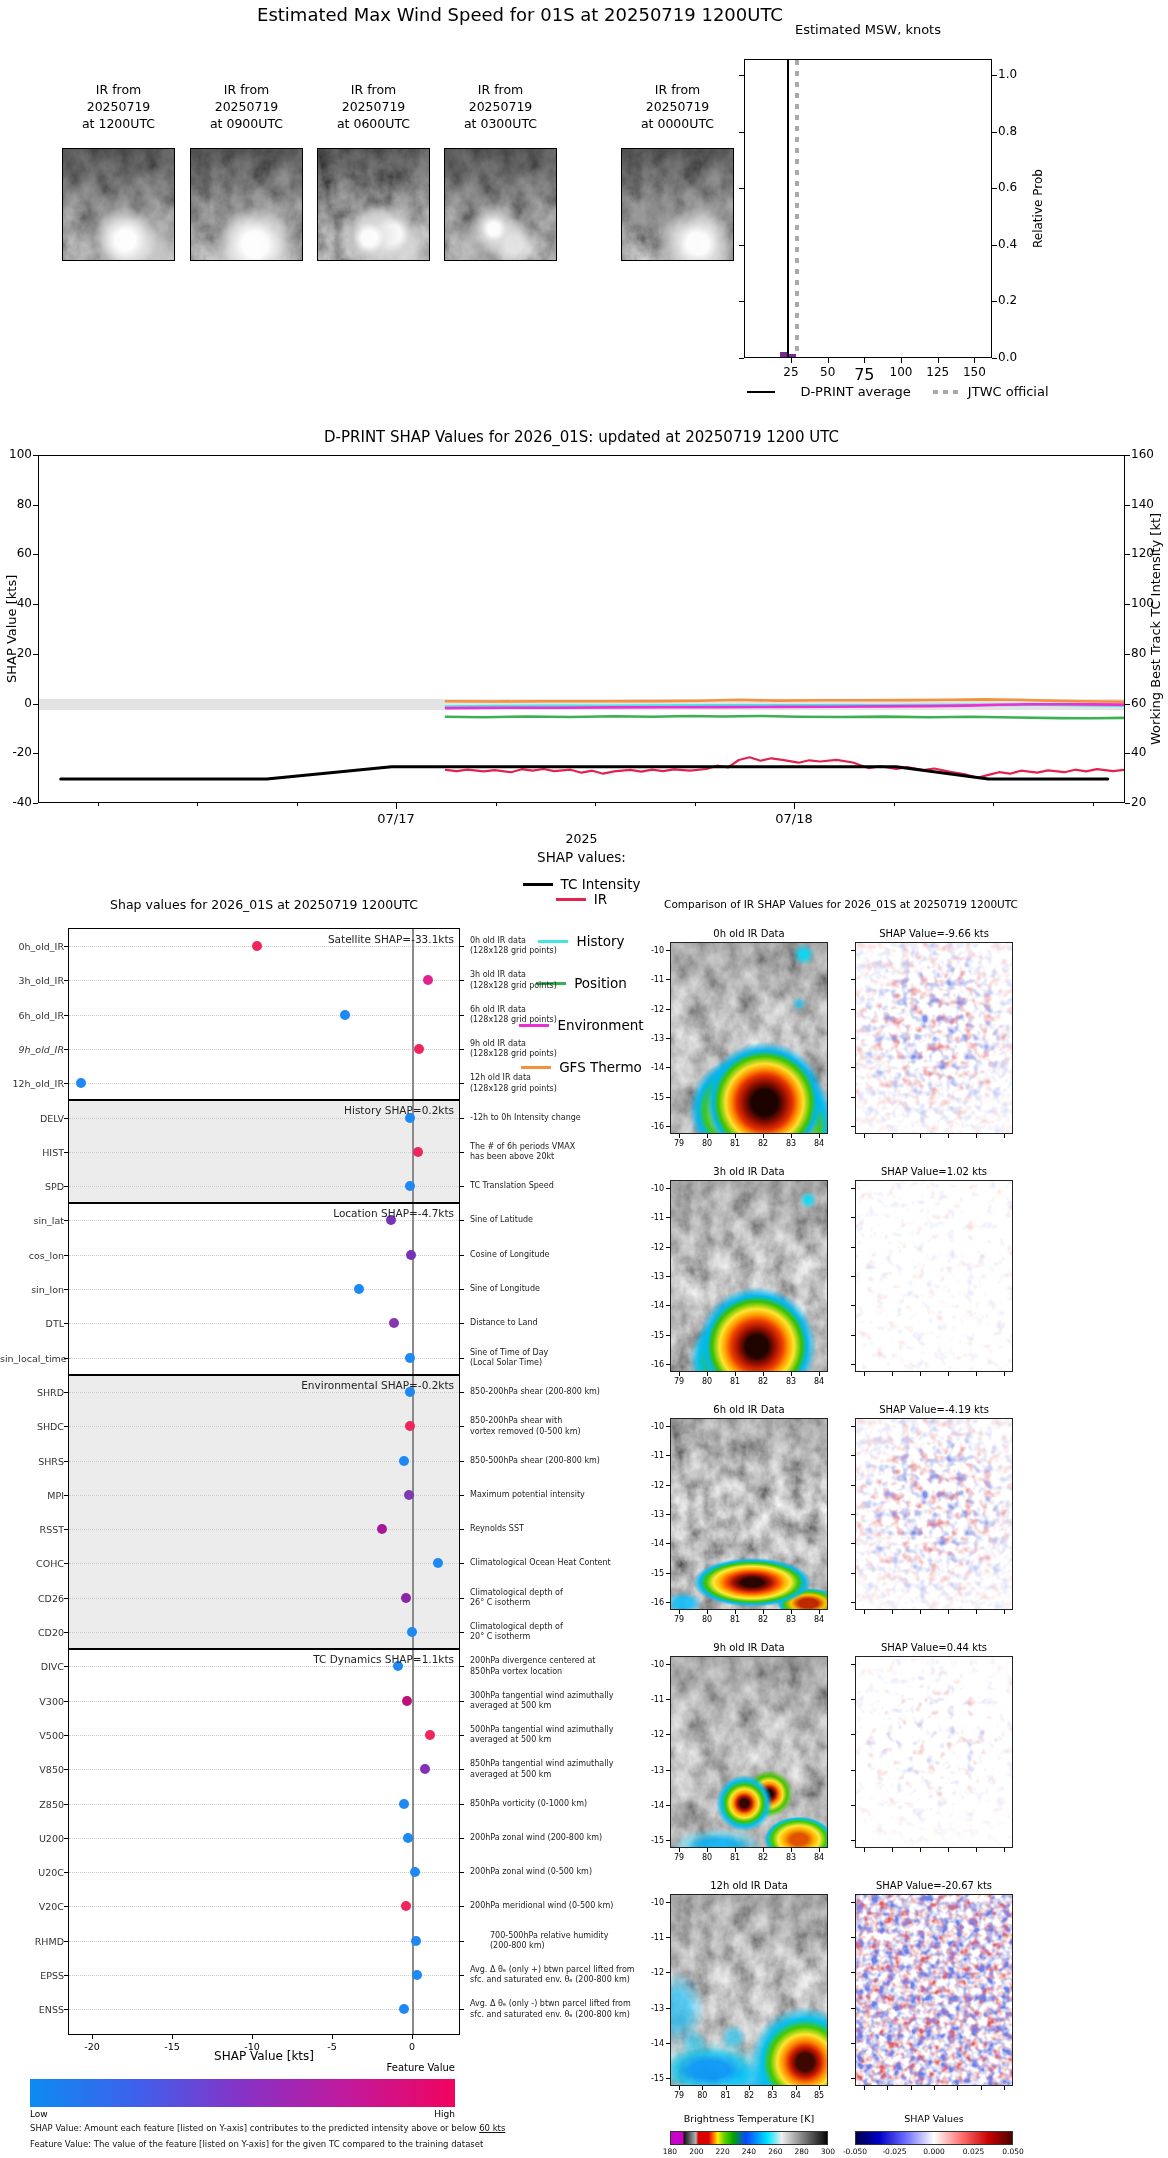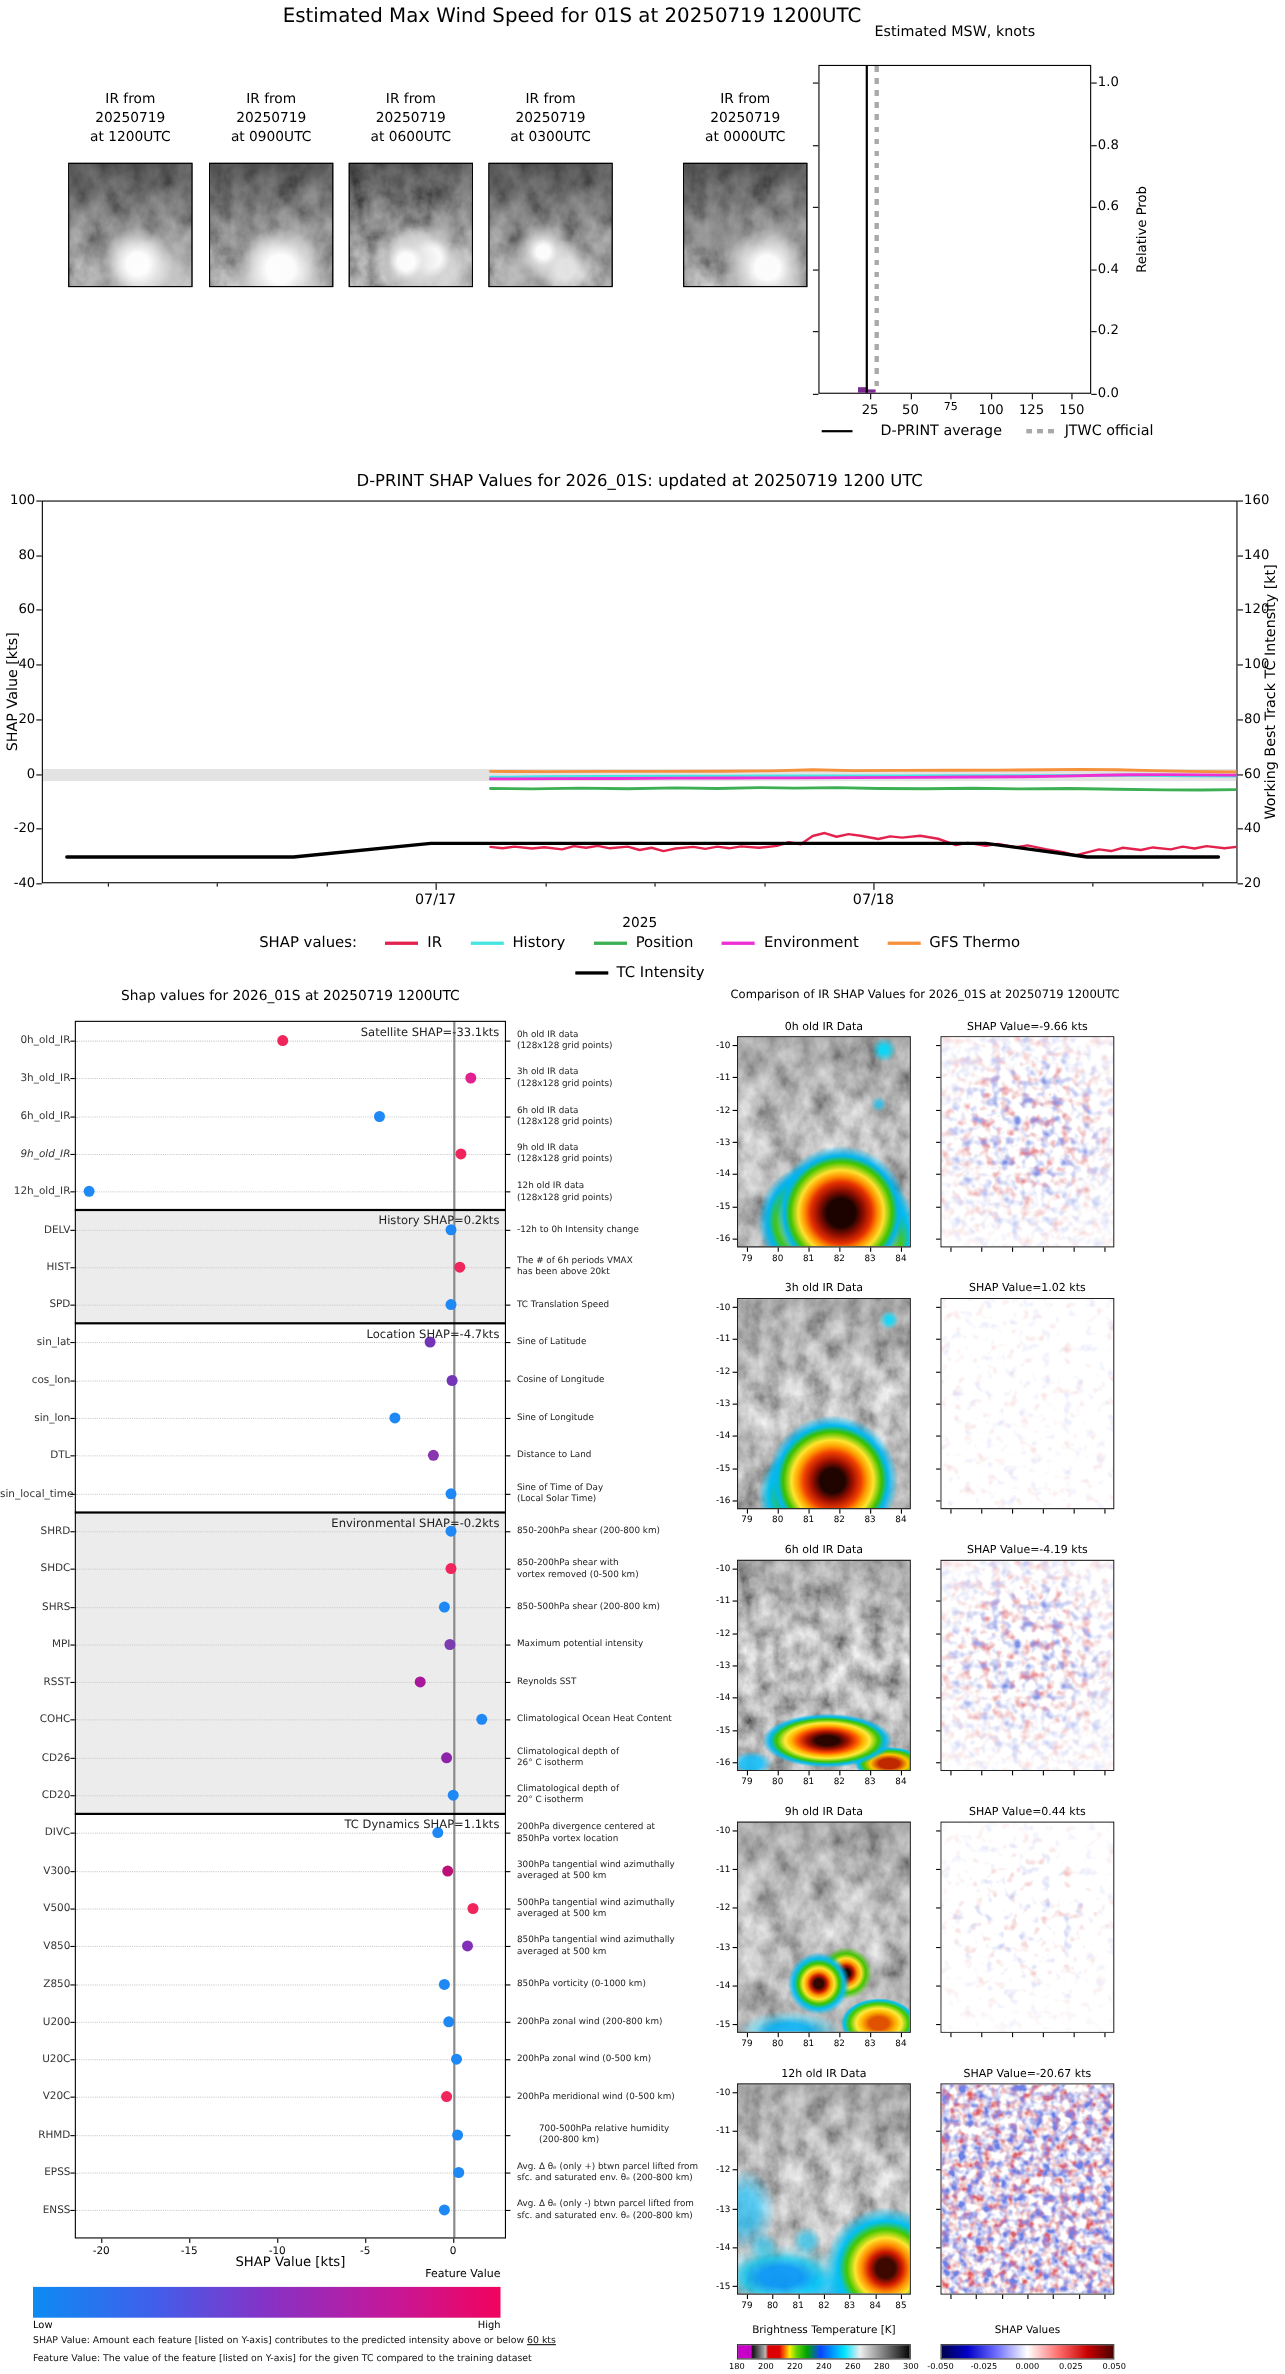--- a/index.html
+++ b/index.html
@@ -196,21 +196,21 @@
       <div class="abs tick" style="left: 739px; top: 301.4px; width: 5px; height: 1px;"></div>
       <div class="abs" style="left: 998px; top: 350px; width: 30px; font-size: 12px;">0.0</div>
       <div class="abs tick" style="left: 992px; top: 358px; width: 5px; height: 1px;"></div>
       <div class="abs tick" style="left: 739px; top: 358px; width: 5px; height: 1px;"></div>
       <div class="abs vlabel" style="left: 1030px; top: 59px; height: 299px; width: 16px; font-size: 12px;">Relative Prob</div>
       <div class="abs tick" style="left: 790.959px; top: 358px; width: 1px; height: 5px;"></div>
       <div class="abs" style="left: 772.959px; top: 365px; width: 36px; font-size: 12px; text-align: center;">25</div>
       <div class="abs tick" style="left: 827.645px; top: 358px; width: 1px; height: 5px;"></div>
       <div class="abs" style="left: 809.645px; top: 365px; width: 36px; font-size: 12px; text-align: center;">50</div>
       <div class="abs tick" style="left: 864.331px; top: 358px; width: 1px; height: 5px;"></div>
-      <div class="abs" style="left: 846.331px; top: 365px; width: 36px; font-size: 10px; text-align: center;">75</div>
+      <div class="abs" style="left: 846.331px; top: 365px; width: 36px; font-size: 16px; text-align: center;">75</div>
       <div class="abs tick" style="left: 901.018px; top: 358px; width: 1px; height: 5px;"></div>
       <div class="abs" style="left: 883.018px; top: 365px; width: 36px; font-size: 12px; text-align: center;">100</div>
       <div class="abs tick" style="left: 937.704px; top: 358px; width: 1px; height: 5px;"></div>
       <div class="abs" style="left: 919.704px; top: 365px; width: 36px; font-size: 12px; text-align: center;">125</div>
       <div class="abs tick" style="left: 974.391px; top: 358px; width: 1px; height: 5px;"></div>
       <div class="abs" style="left: 956.391px; top: 365px; width: 36px; font-size: 12px; text-align: center;">150</div>
       <div class="abs" style="left: 779.621px; top: 351.906px; width: 9px; height: 5.094px; background: rgb(123, 42, 143);"></div>
       <div class="abs" style="left: 786.959px; top: 354px; width: 9px; height: 3px; background: rgb(123, 42, 143);"></div>
       <div class="abs" style="left: 786.556px; top: 60px; width: 2px; height: 297px; background: rgb(0, 0, 0);"></div>
       <div class="abs" style="left: 795.361px; top: 60px; width: 4px; height: 297px; background: repeating-linear-gradient(rgb(169, 169, 169) 0px, rgb(169, 169, 169) 5px, transparent 5px, transparent 11px);"></div>
@@ -279,21 +279,21 @@
       <div class="abs" style="left: 38px; top: 831px; width: 1087px; font-size: 12.5px; text-align: center;">2025</div>
       <svg width="1085" height="346" class="fillsvg" style="left: 39px; top: 456px; position: absolute;">
         <rect x="0" y="243.10285714285715" width="1085" height="10.937142857142858" fill="#e3e3e3"></rect>
         <polyline points="406.9,250.6 455.7,250.1 509.9,249.8 564.2,249.7 618.4,249.6 672.7,249.4 727.0,249.3 781.2,249.3 835.5,249.2 889.7,249.1 944.0,248.9 998.2,248.8 1041.6,249.3 1085.0,249.6" fill="none" stroke="#45e6e2" stroke-width="2.6" stroke-linejoin="round" stroke-linecap="round"></polyline>
         <polyline points="406.9,252.1 466.6,251.8 520.8,251.7 575.1,251.4 629.3,251.3 683.5,251.1 737.8,250.9 792.0,250.7 846.3,250.4 889.7,250.1 927.7,249.6 960.2,248.8 987.4,248.3 1019.9,248.2 1052.5,248.4 1085.0,248.6" fill="none" stroke="#ee2fd4" stroke-width="2.6" stroke-linejoin="round" stroke-linecap="round"></polyline>
         <polyline points="406.9,245.3 455.7,245.5 509.9,245.2 564.2,245.3 618.4,245.1 661.9,244.8 699.8,243.8 737.8,244.6 781.2,244.3 824.6,244.2 868.0,244.1 911.4,243.8 944.0,243.4 976.5,243.8 1009.1,244.6 1041.6,245.3 1085.0,245.8" fill="none" stroke="#f5913c" stroke-width="2.6" stroke-linejoin="round" stroke-linecap="round"></polyline>
         <polyline points="406.9,260.8 444.8,261.2 488.3,260.5 531.6,261.0 575.1,260.3 613.0,260.8 651.0,260.0 683.5,260.5 721.5,260.0 759.5,260.8 802.9,261.0 846.3,260.6 889.7,261.2 933.1,260.8 976.5,261.5 1019.9,262.1 1052.5,262.2 1085.0,261.9" fill="none" stroke="#3cb053" stroke-width="2.6" stroke-linejoin="round" stroke-linecap="round"></polyline>
         <polyline points="406.9,313.9 417.7,315.2 428.6,313.7 444.8,315.4 455.7,314.2 472.0,316.2 482.8,313.2 493.7,314.7 504.5,313.0 515.4,315.2 531.6,313.7 542.5,316.7 553.4,314.7 564.2,317.7 575.1,315.4 591.3,313.9 602.2,315.7 613.0,313.7 623.9,315.2 634.7,313.4 651.0,314.7 667.3,313.0 678.1,309.7 689.0,311.5 699.8,304.0 710.7,301.3 721.5,304.7 732.4,302.3 743.2,303.8 759.5,306.7 770.3,304.3 781.2,305.5 797.5,303.8 813.8,306.5 830.0,312.2 840.9,310.2 857.2,313.0 868.0,311.2 884.3,314.2 895.1,312.5 911.4,315.9 927.7,318.7 938.5,321.7 949.4,318.9 960.2,316.2 971.1,317.7 981.9,314.7 998.2,316.7 1009.1,314.4 1025.3,316.2 1036.2,313.7 1047.0,315.4 1057.9,313.2 1074.2,315.2 1085.0,313.9" fill="none" stroke="#e3224e" stroke-width="2.2" stroke-linejoin="round" stroke-linecap="round"></polyline>
         <polyline points="21.7,323.1 227.8,323.1 352.6,310.7 857.2,310.7 949.4,323.1 1068.7,323.1" fill="none" stroke="#000000" stroke-width="3" stroke-linejoin="round" stroke-linecap="round"></polyline>
       </svg>
-      <div class="abs" style="left: 38px; top: 849px; width: 1087px; display: flex; justify-content: center; gap: 26px; align-items: center; font-size: 13.5px;">
+      <div class="abs" style="left: 38px; top: 849px; width: 1087px; display: flex; justify-content: center; gap: 26px; align-items: center; font-size: 13.5px; flex-direction: column;">
         <span>SHAP values:</span>
         <div style="display: flex; align-items: center; gap: 8px;">
           <div style="width: 30px; height: 3px; background: rgb(227, 34, 78);"></div>
           <span>IR</span>
         </div>
         <div style="display: flex; align-items: center; gap: 8px;">
           <div style="width: 30px; height: 3px; background: rgb(69, 230, 226);"></div>
           <span>History</span>
         </div>
         <div style="display: flex; align-items: center; gap: 8px;">

